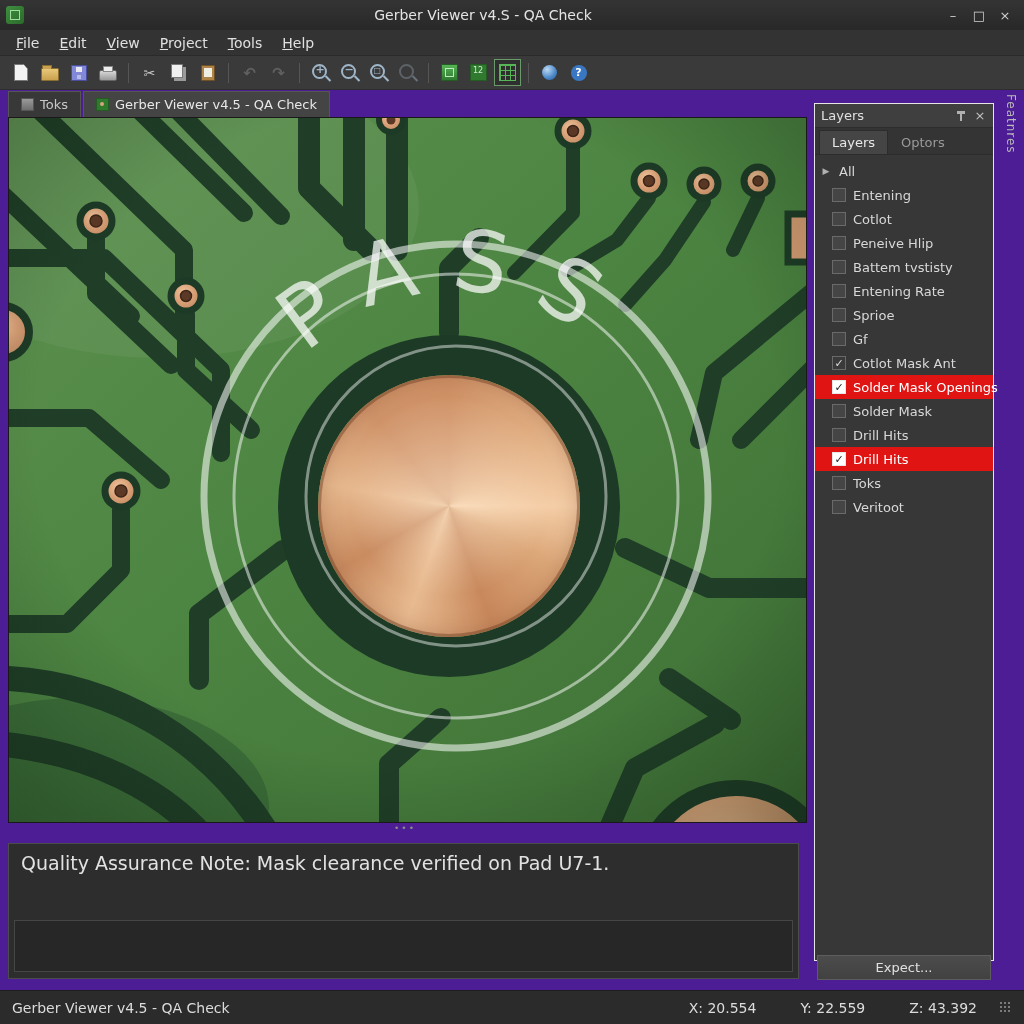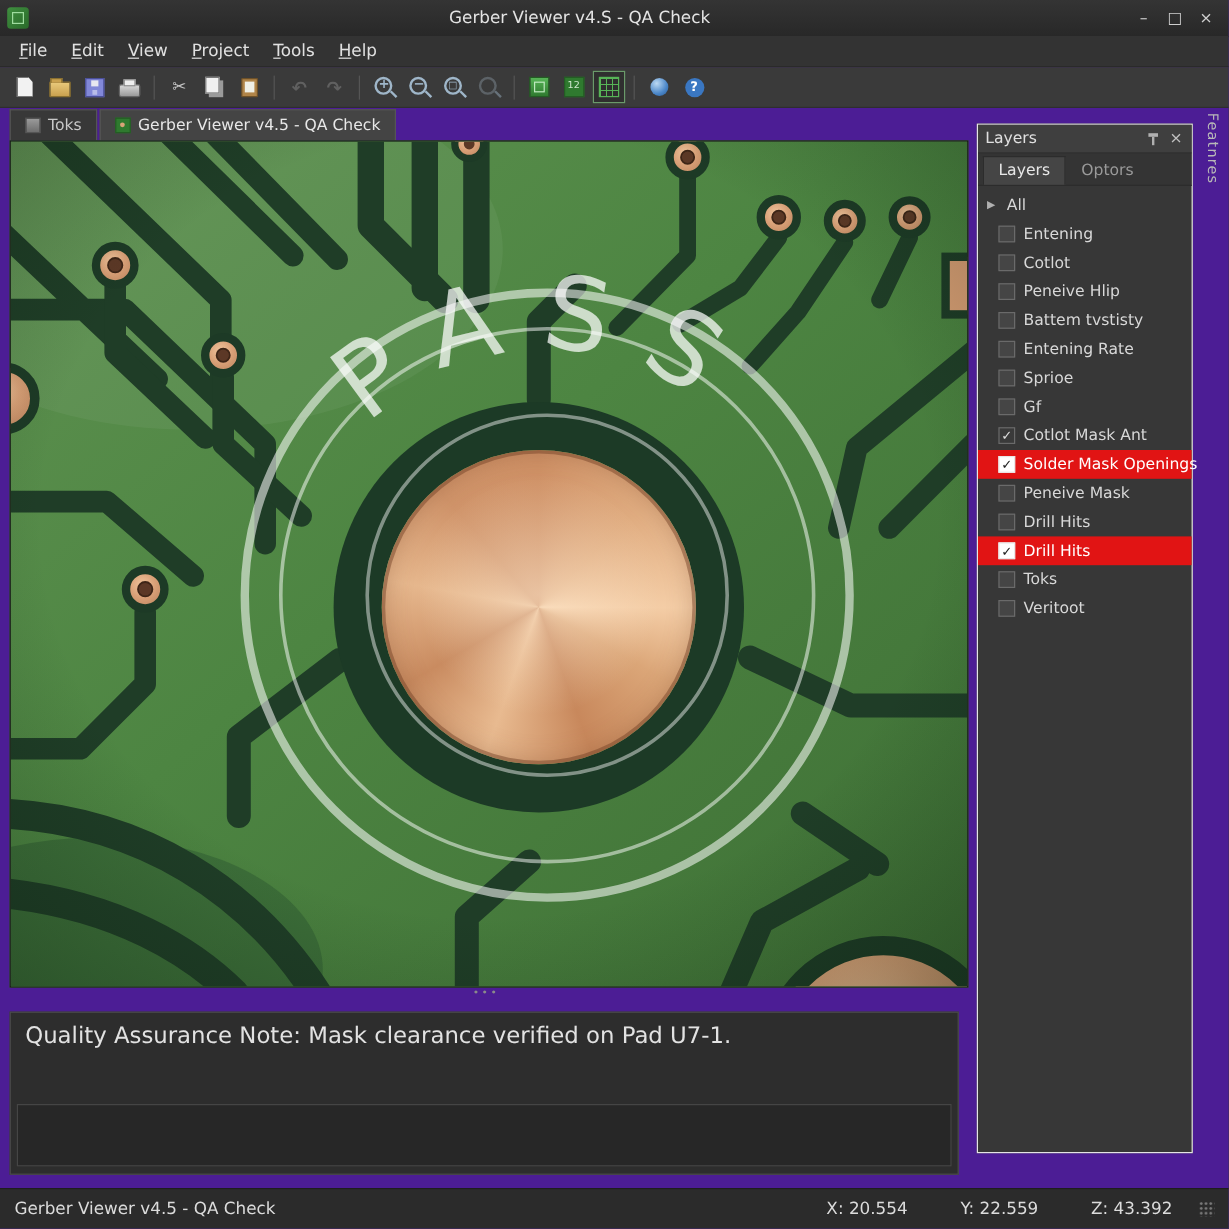--- a/index.html
+++ b/index.html
@@ -362,21 +362,21 @@
           <span class="layer-label">Cotlot Mask Ant</span>
         </div>
         <div class="layer-row hl">
           <span class="expander none">▶</span>
           <span class="cb on">✓</span>
           <span class="layer-label">Solder Mask Openings</span>
         </div>
         <div class="layer-row">
           <span class="expander none">▶</span>
           <span class="cb"></span>
-          <span class="layer-label">Peneive Mask</span>
+          <span class="layer-label">Solder Mask</span>
         </div>
         <div class="layer-row">
           <span class="expander none">▶</span>
           <span class="cb"></span>
           <span class="layer-label">Drill Hits</span>
         </div>
         <div class="layer-row hl">
           <span class="expander none">▶</span>
           <span class="cb on">✓</span>
           <span class="layer-label">Drill Hits</span>
@@ -387,20 +387,21 @@
           <span class="layer-label">Toks</span>
         </div>
         <div class="layer-row">
           <span class="expander none">▶</span>
           <span class="cb"></span>
           <span class="layer-label">Veritoot</span>
         </div>
       </div>
   </div>
 
+  <div class="expect-btn">Expect...</div>
 
   <div class="features-strip">Featnres</div>
 
   <div class="statusbar">
     <span class="status-left">Gerber Viewer v4.5 - QA Check</span>
     <span class="coord">X: 20.554</span>
     <span class="coord">Y: 22.559</span>
     <span class="coord">Z: 43.392</span>
     <span class="grip"></span>
   </div>

